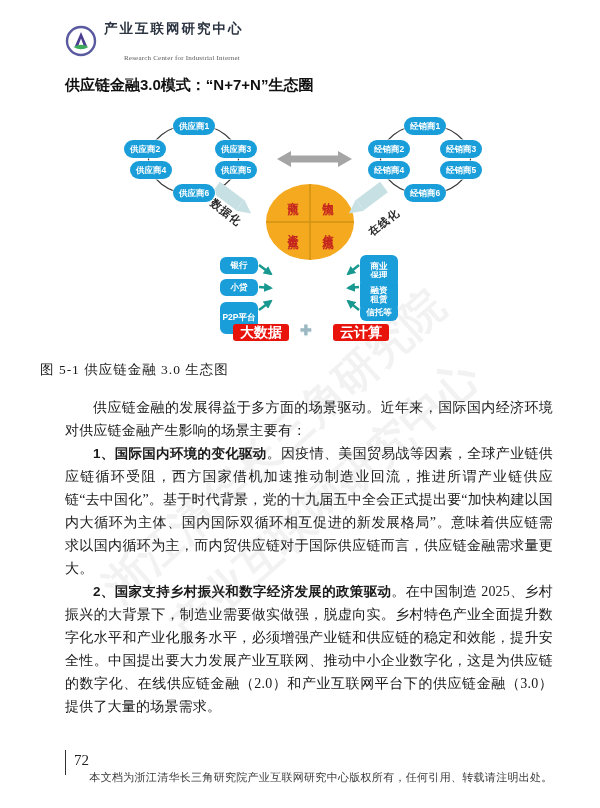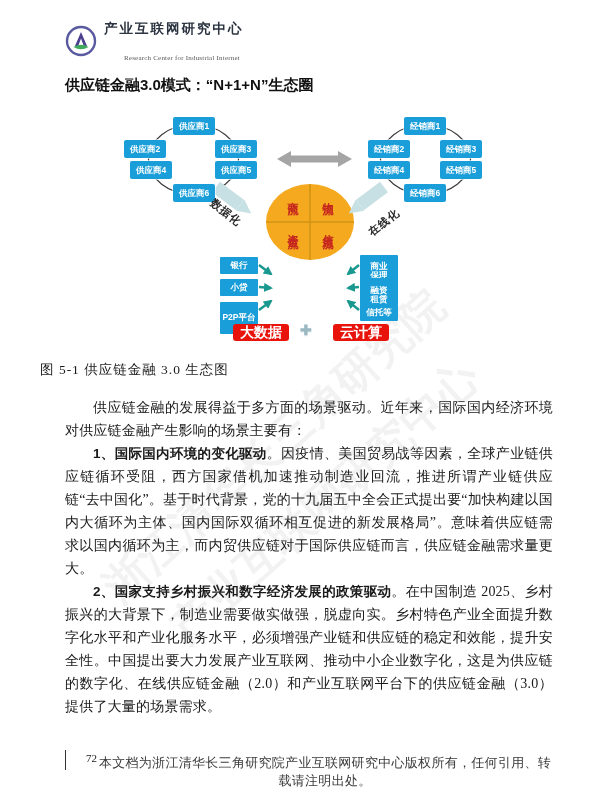--- a/index.html
+++ b/index.html
@@ -31,53 +31,53 @@
   .para .lead{font-family:"Liberation Sans",sans-serif; font-size:13.5px;}
   .paras{margin-top:17px; position:relative; z-index:2;}
   .caption{margin:4px 0 0 -25px; width:520px; text-align:left;
     font-size:13.5px; letter-spacing:1px;}
   
   .diagram{position:relative; width:520px; height:252px; margin:10px 0 0 -25px;
     font-family:"Liberation Sans",sans-serif; z-index:2;}
   .diagram svg{position:absolute; left:0; top:0;}
   .nbox{position:absolute; width:42px; height:18px; background:#1a9ed9; color:#fff;
     font-weight:bold; font-size:8.5px; line-height:18px; text-align:center;
-    border-radius:2px; box-shadow:0 0 0 1px rgba(255,255,255,0.6);}
+    border-radius:9px; box-shadow:0 0 0 1px rgba(255,255,255,0.6);}
   .s1{left:133px;top:12px}.s2{left:84px;top:35px}.s3{left:175px;top:35px}
   .s4{left:90px;top:56px}.s5{left:175px;top:56px}.s6{left:133px;top:79px}
   .d1{left:364px;top:12px}.d2{left:328px;top:35px}.d3{left:400px;top:35px}
   .d4{left:328px;top:56px}.d5{left:400px;top:56px}.d6{left:364px;top:79px}
   .flow{position:absolute; writing-mode:vertical-rl; text-orientation:upright;
     color:#c5261f; font-weight:bold; font-size:11px; letter-spacing:2px;}
   .f1{left:245px;top:88px}.f2{left:280px;top:88px}
   .f3{left:245px;top:120px}.f4{left:280px;top:120px}
   .proc{position:absolute; font-weight:bold; font-size:11px; color:#2a2a2a; letter-spacing:1px;}
   .procL{left:168px; top:100px; transform:rotate(38deg);}
   .procR{left:326px; top:110px; transform:rotate(-38deg);}
   .platform{position:absolute; left:235px; top:165px; width:70px; height:37px;
     background:#8dc63f; border:1px solid #79b32c; border-radius:4px; color:#fff;
     font-weight:bold; font-size:10.5px; line-height:13px; display:flex;
     flex-direction:column; align-items:center; justify-content:center; box-sizing:border-box;}
   .svc{position:absolute; width:38px; background:#1a9ed9; color:#fff; font-weight:bold;
     font-size:8.5px; display:flex; align-items:center; justify-content:center;
-    text-align:center; border-radius:1px;}
+    text-align:center; border-radius:6px;}
   .l1{left:180px;top:152px;height:17px}.l2{left:180px;top:174px;height:17px}
   .l3{left:180px;top:197px;height:32px}
   .r1{left:320px;top:150px;height:32px}.r2{left:320px;top:173px;height:34px}
   .r3{left:320px;top:199px;height:17px}
   .svc .wrap2{display:inline-block; width:22px; word-break:break-all; line-height:9.5px; font-size:8.5px;}
   .tech{position:absolute; width:56px; height:17px; background:#e8140c; border-radius:3px;
     color:#fff; font-weight:bold; font-size:14px; line-height:17px; text-align:center;}
   .t1{left:193px;top:219px}.t2{left:293px;top:219px}
   .plus{position:absolute; left:260px; top:217px; font-size:14px; font-weight:bold;
     color:#9bb7c1; text-shadow:0 1px 0 #e8f2f4;}
   
   .ftr{position:absolute; left:65px; right:47px; top:750px; display:flex; align-items:flex-start; z-index:2;}
-  .pagenum{border-left:1.5px solid #333; padding:2px 0 6px 20px; font-size:11px; color:#222;}
-  .copyright{flex:1; text-align:center; font-size:13px; color:#3a3a3a; margin-top:4px; letter-spacing:0.3px;}
+  .pagenum{border-left:1.5px solid #333; padding:2px 0 6px 8px; font-size:15px; color:#222;}
+  .copyright{flex:1; text-align:center; font-size:11px; color:#3a3a3a; margin-top:20px; letter-spacing:0.3px;}
 </style>
 </head>
 <body>
 
 <div class="page">
 
   <div class="watermark">
     <div>浙江清华长三角研究院</div>
     <div>产业互联网研究中心</div>
   </div>
@@ -88,21 +88,21 @@
       <path d="M16 7 L22 21 H18.8 L16 13.5 L13.2 21 H10 Z" fill="#4b3f8f"></path>
       <path d="M8.5 22 Q16 17.5 23.5 22 Q16 26.5 8.5 22 Z" fill="#3faa5c"></path>
     </svg>
     <div>
       <div class="org-zh">产业互联网研究中心</div>
       <div class="org-en">Research Center for Industrial Internet</div>
     </div>
   </div>
 
 
-  <h2 class="sec-title">供应链金融3.0模式：“N+1+N”生态圈</h2>
+  <h2 class="sec-title">供应链金融3.0模式：“N+7+N”生态圈</h2>
 
   <div class="diagram">
     <svg width="520" height="252" viewBox="0 0 520 252">
       <defs>
         <marker id="mPale" markerUnits="userSpaceOnUse" markerWidth="14" markerHeight="14" refX="0" refY="7" orient="auto">
           <path d="M0,0 L14,7 L0,14 Z" fill="#c7e0e3"></path>
         </marker>
         <marker id="mTeal" markerUnits="userSpaceOnUse" markerWidth="9" markerHeight="9" refX="7" refY="4.5" orient="auto">
           <path d="M0,0 L9,4.5 L0,9 Z" fill="#18988e"></path>
         </marker>

